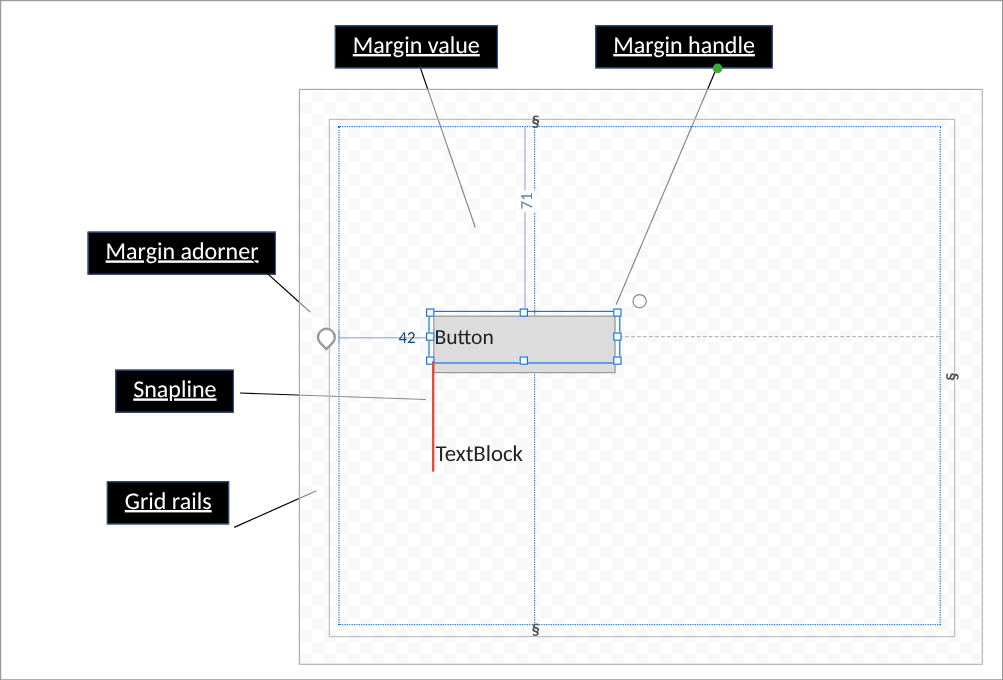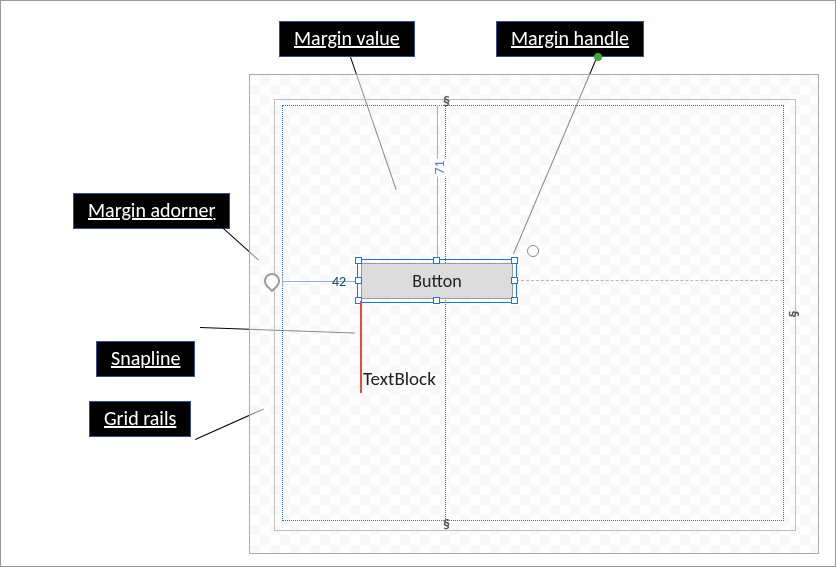--- a/index.html
+++ b/index.html
@@ -122,26 +122,25 @@
     color:#5b7ec2;
     transform: rotate(-90deg);
     background:#fff;
     padding:0 2px;
   }
 
   
   .sel-button{
     position:absolute;
     left:111px; top:188px;
-    width:152px; height:36px;
+    width:152px; height:48px;
     background:#dcdcdc;
     border:1px solid #9a9a9a;
     font-size:18px;
     color:#222;
-    text-align:center;
     line-height:34px;
   }
   .sel-border{
     position:absolute;
     left:108px; top:185px;
     width:158px; height:42px;
     outline:1px solid #1a73e8;
     pointer-events:none;
   }
   
@@ -199,21 +198,21 @@
     border-radius:50%;
     left:593px; top:52px;
   }
 </style>
 </head>
 <body>
 
 <div class="callout" style="left:278px; top:20px;">Margin value</div>
 <div class="callout" style="left:495px; top:20px;">Margin handle</div>
 <div class="callout" style="left:42px; top:192px;margin-left:30px;">Margin adorner</div>
-<div class="callout spelled" style="left:95px; top:307px;margin-top:33px;">Snapline</div>
+<div class="callout spelled" style="left:95px; top:307px;">Snapline</div>
 <div class="callout" style="left:88px; top:400px;">Grid rails</div>
 
 <div class="line" style="left:350px; top:56px; width:140px; transform:rotate(71deg);"></div>
 <div class="line" style="left:597px; top:55px; width:215px; transform:rotate(113deg);"></div>
 <div class="line" style="left:206px; top:212px; width:70px; transform:rotate(42deg);"></div>
 <div class="line" style="left:199px; top:326px; width:155px; transform:rotate(2deg);"></div>
 <div class="line" style="left:194px; top:438px; width:75px; transform:rotate(-24deg);"></div>
 
 <div class="green-dot"></div>
 

